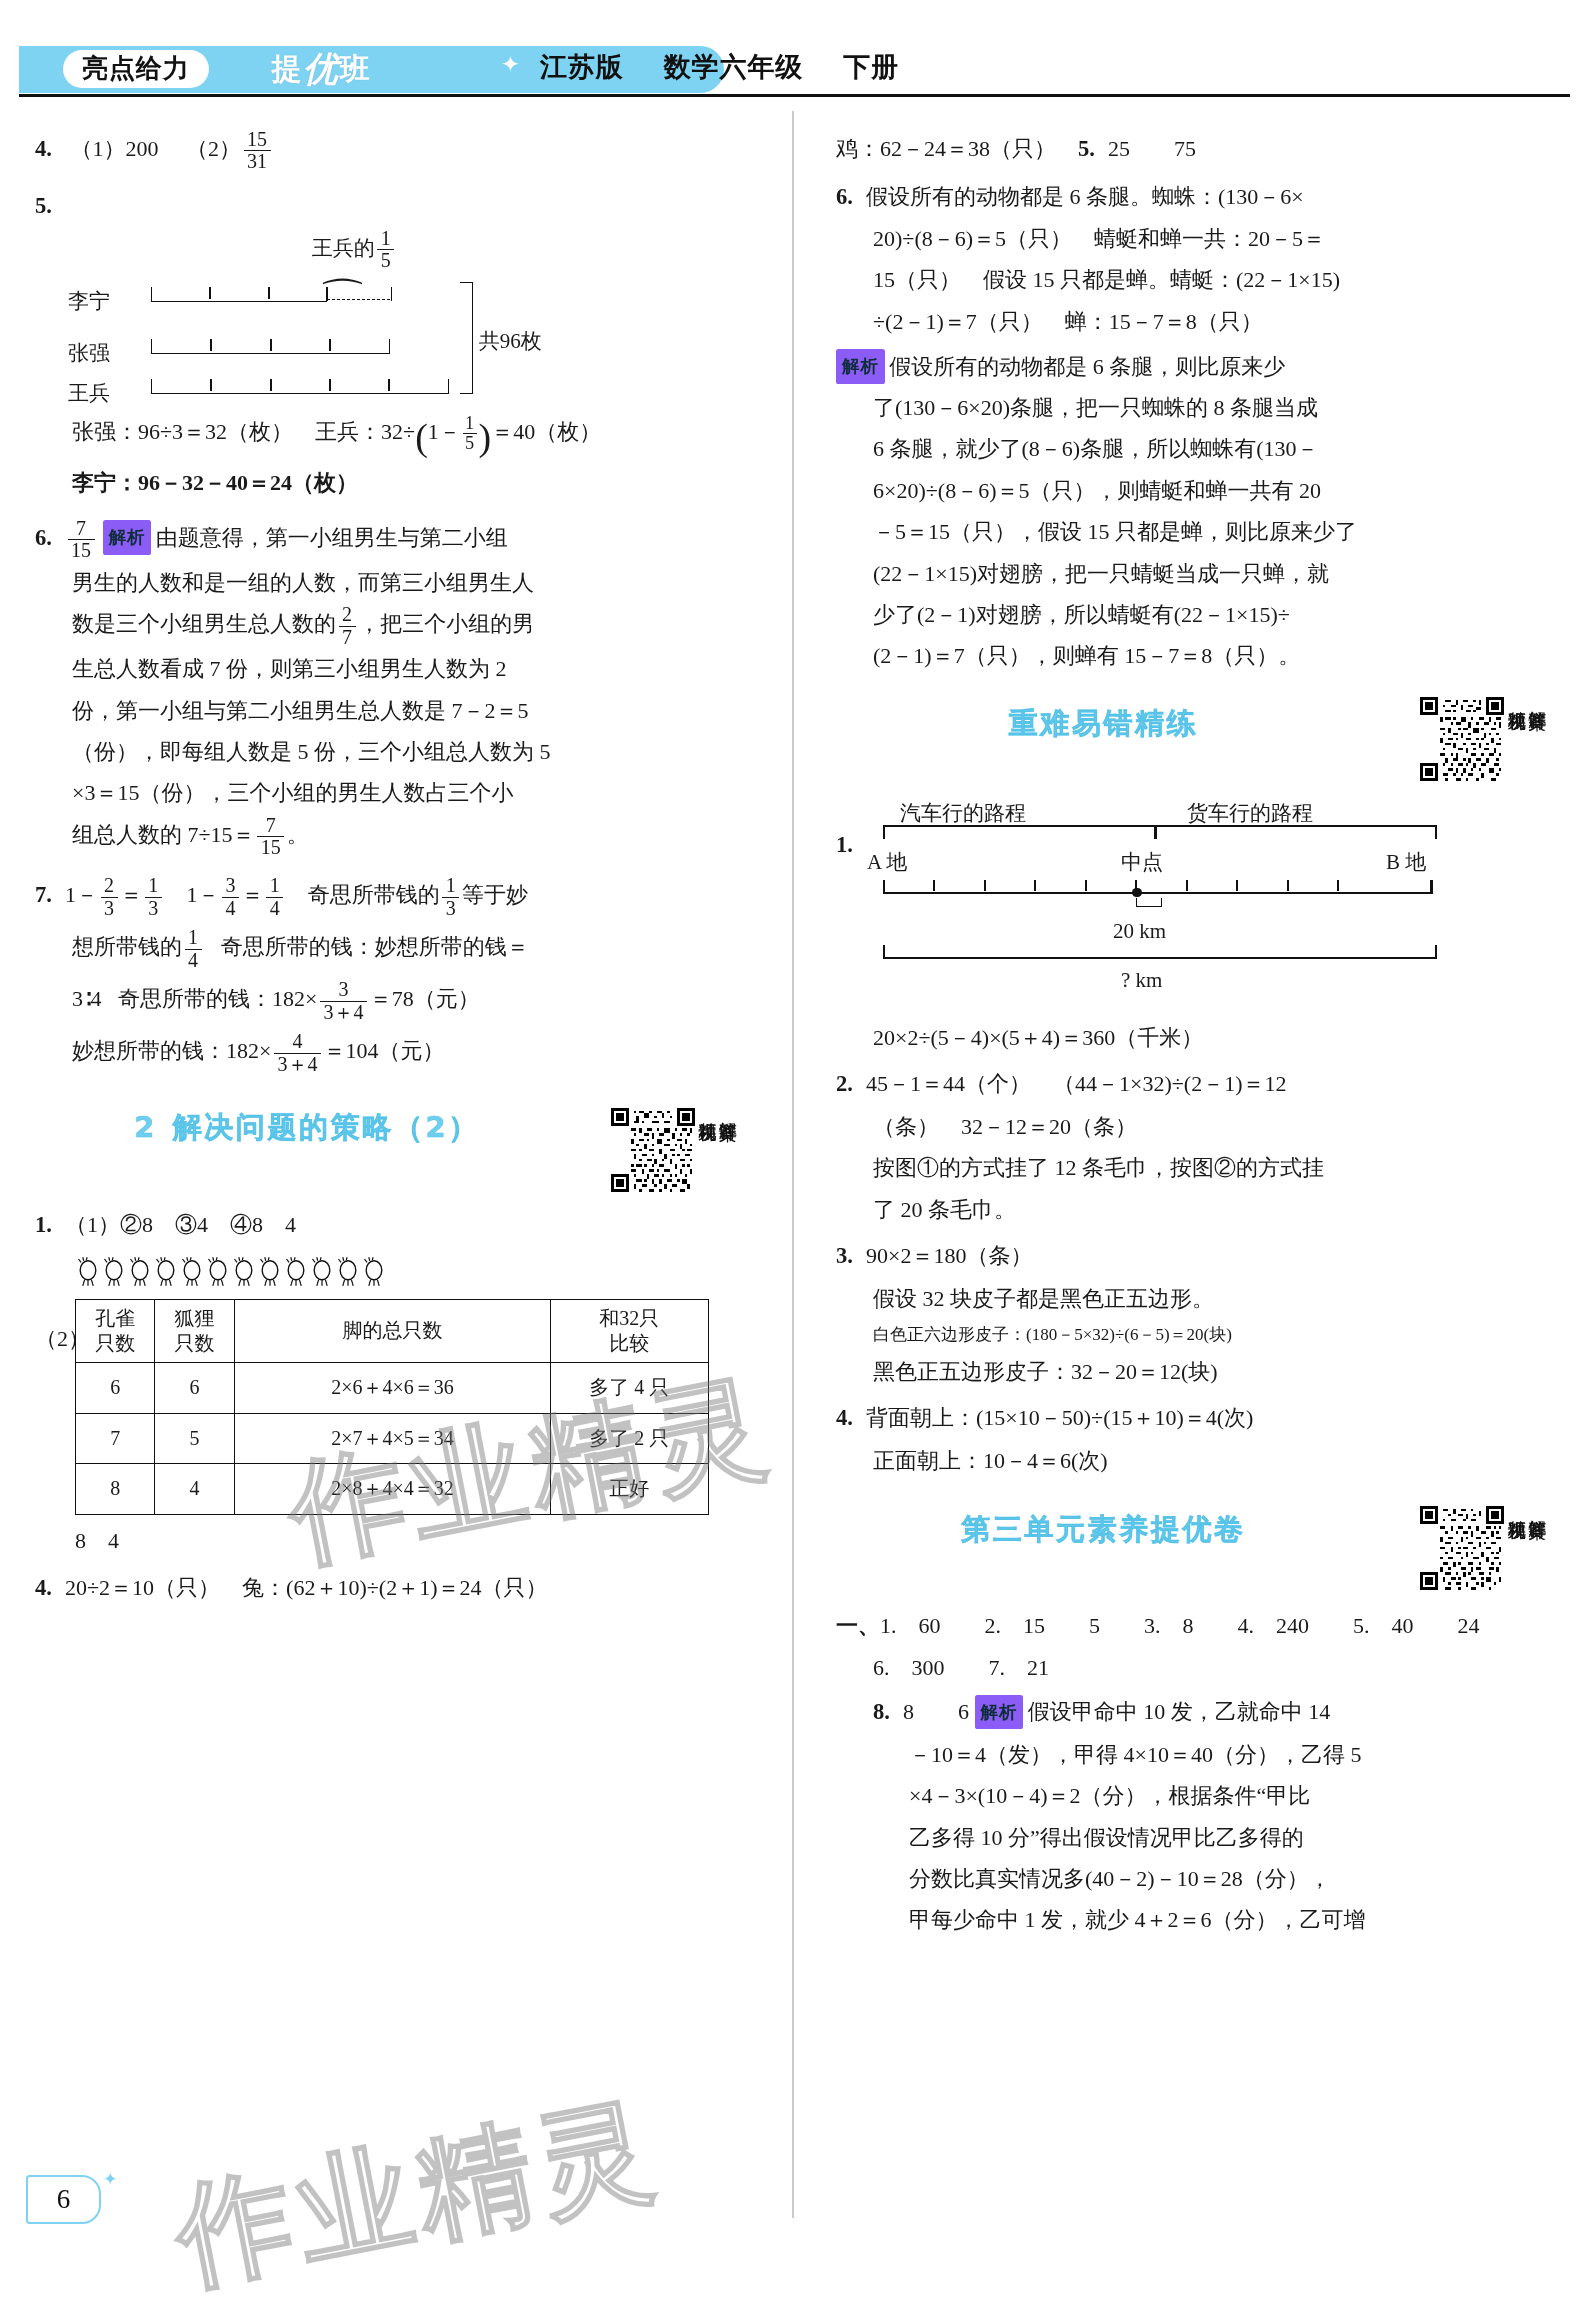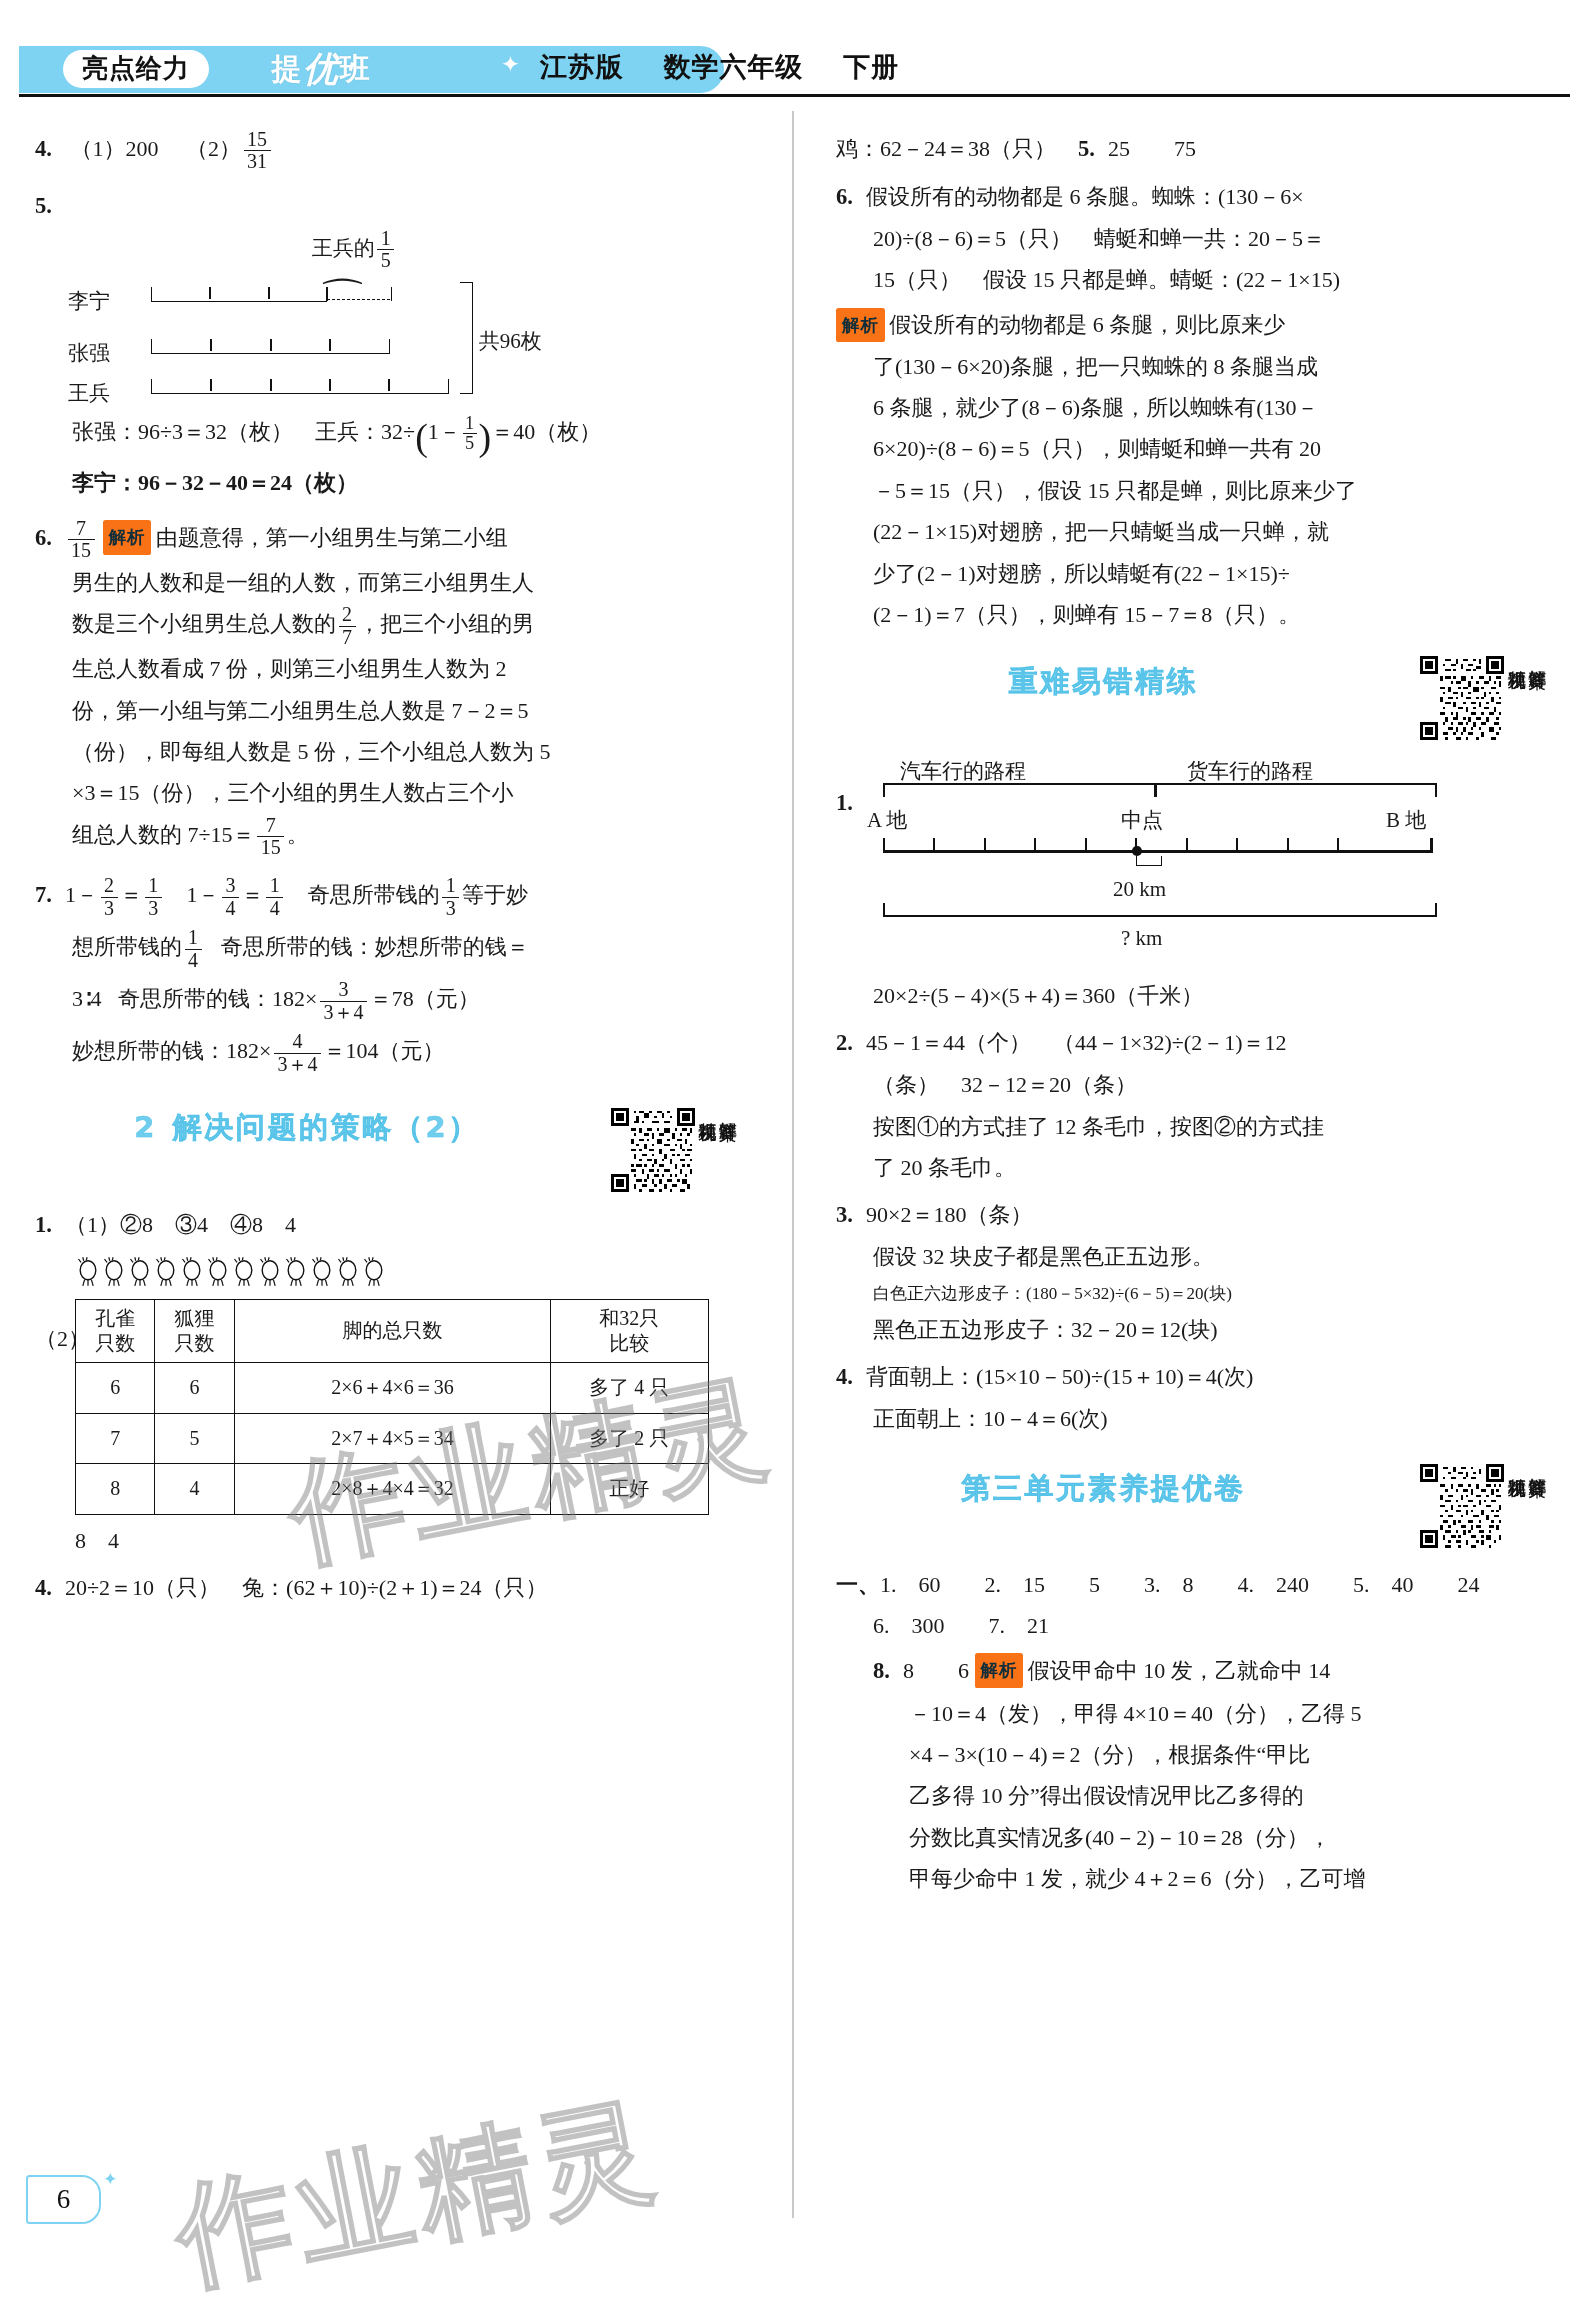--- a/index.html
+++ b/index.html
@@ -68,21 +68,21 @@
   .fr{display:inline-block;vertical-align:-0.62em;text-align:center;margin:0 2.6px;font-size:20px;line-height:1.08;}
   .fr .n{display:block;padding:0 3.5px;}
   .fr .d{display:block;border-top:1.5px solid #1a1a1a;padding:0 3.5px;}
   .frs{display:inline-block;vertical-align:-0.55em;text-align:center;margin:0 1.7px;font-size:18.3px;line-height:1.05;}
   .frs .n{display:block;padding:0 2.6px;}
   .frs .d{display:block;border-top:1.4px solid #1a1a1a;padding:0 2.6px;}
   .bigparen{font-size:38px;vertical-align:-0.30em;line-height:0;font-family:"Liberation Serif",serif;}
 
   
   .jiexi{
-    display:inline-block;background:#f97316;color:#0e2d3a;
+    display:inline-block;background:#8b5cf6;color:#0e2d3a;
     font-family:"DejaVu Sans","Liberation Sans",sans-serif;
     font-weight:bold;font-size:17.4px;padding:0.9px 6.1px;border-radius:2.6px;
     margin-right:4.4px;vertical-align:1.7px;letter-spacing:0.9px;
   }
 
   
   .sect{
     text-align:center;margin:17.4px 0 12.2px 0;
     font-family:"DejaVu Sans","Liberation Sans",sans-serif;
     font-weight:bold;font-size:29px;color:#6fcdee;letter-spacing:2.6px;
@@ -481,20 +481,21 @@
   <div class="blk">
     <span class="ind" style="padding-left:0;">鸡：62－24＝38（只）</span>
     &nbsp;&nbsp;
     <span class="num">5.</span><span>25　　75</span>
   </div>
 
   <div class="blk">
     <span class="num">6.</span><span>假设所有的动物都是 6 条腿。蜘蛛：(130－6×</span>
     <div class="ind">20)÷(8－6)＝5（只）　蜻蜓和蝉一共：20－5＝</div>
     <div class="ind">15（只）　假设 15 只都是蝉。蜻蜓：(22－1×15)</div>
+    <div class="ind">÷(2－1)＝7（只）　蝉：15－7＝8（只）</div>
     <div style="margin-top:3.5px;">
       <span class="jiexi">解析</span><span>假设所有的动物都是 6 条腿，则比原来少</span>
       <div class="ind">了(130－6×20)条腿，把一只蜘蛛的 8 条腿当成</div>
       <div class="ind">6 条腿，就少了(8－6)条腿，所以蜘蛛有(130－</div>
       <div class="ind">6×20)÷(8－6)＝5（只），则蜻蜓和蝉一共有 20</div>
       <div class="ind">－5＝15（只），假设 15 只都是蝉，则比原来少了</div>
       <div class="ind">(22－1×15)对翅膀，把一只蜻蜓当成一只蝉，就</div>
       <div class="ind">少了(2－1)对翅膀，所以蜻蜓有(22－1×15)÷</div>
       <div class="ind">(2－1)＝7（只），则蝉有 15－7＝8（只）。</div>
     </div>

